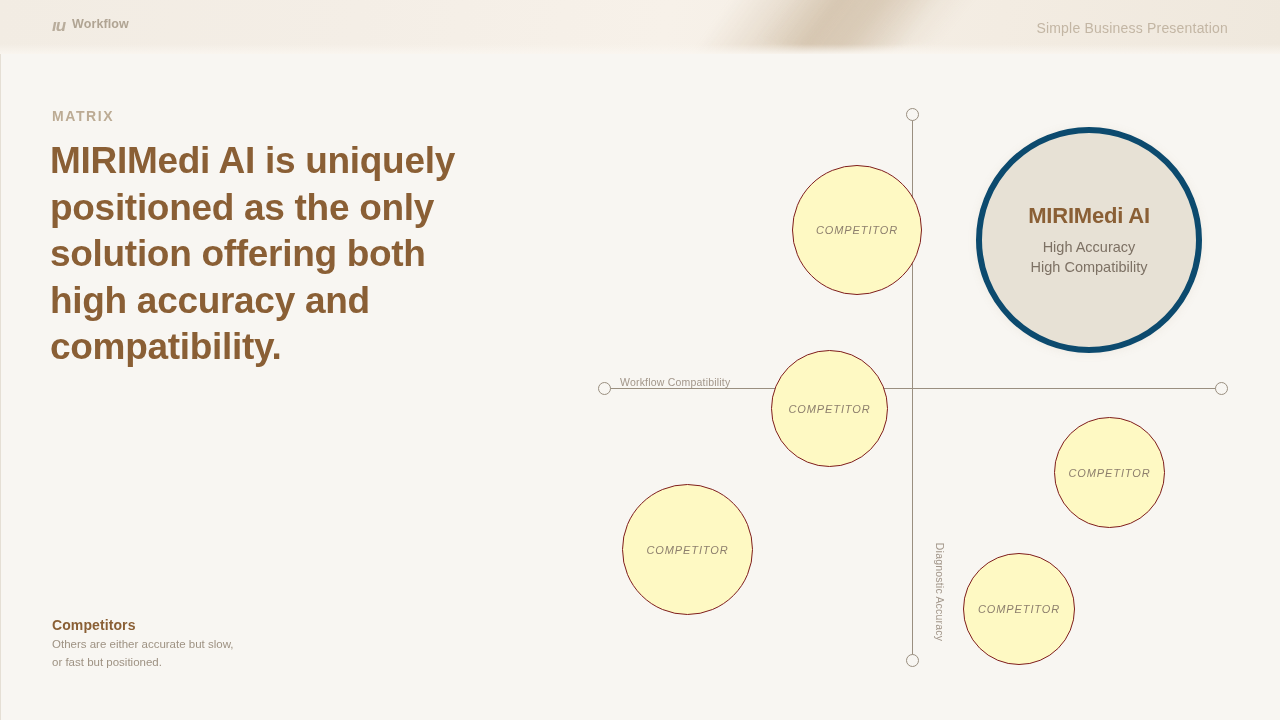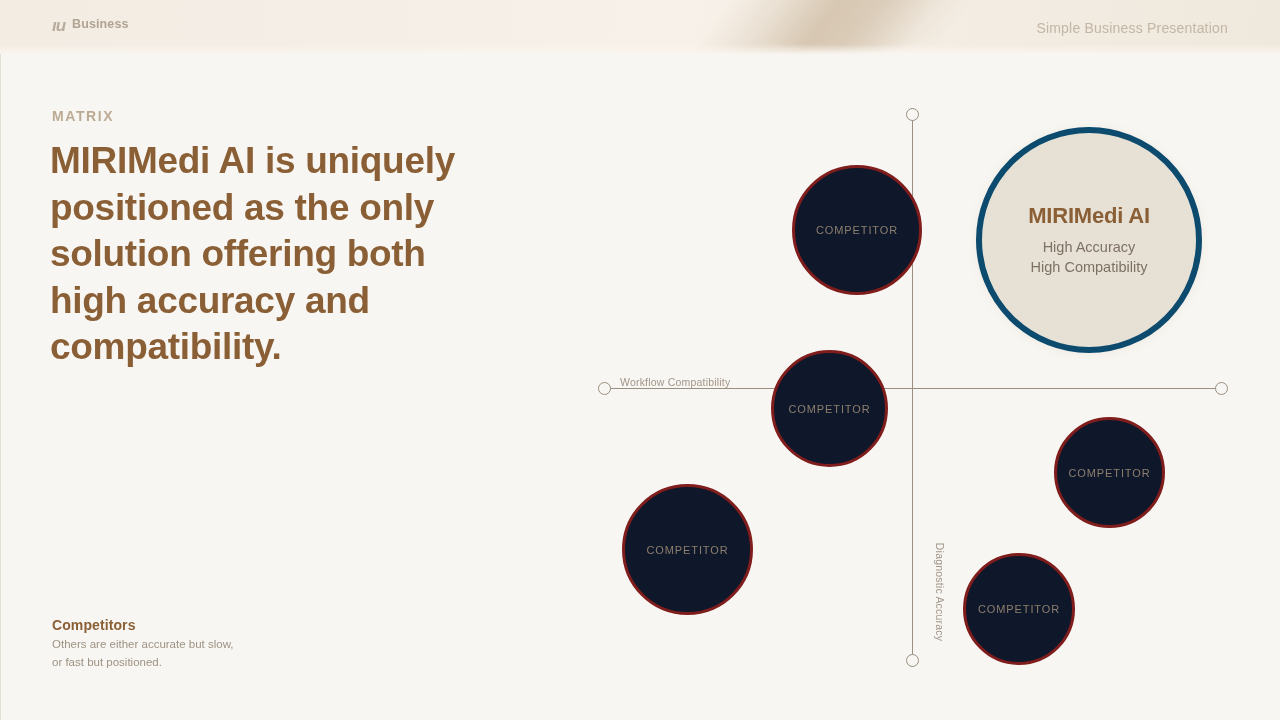--- a/index.html
+++ b/index.html
@@ -108,22 +108,23 @@
     font-size:10.5px; color:#a2968a; letter-spacing:.2px;
     transform:rotate(90deg);
   }
   .bubble {
     position:absolute; border-radius:50%;
     display:flex; flex-direction:column;
     align-items:center; justify-content:center;
     text-align:center;
   }
   .bubble-comp {
-    background:#0f172a;
-    border:3px solid #7f1d1d;
+    background:#fef9c3;
+    border:1px solid #7f1d1d;
+    font-style:italic;
   }
   .bubble-comp .lbl {
     font-size:11px; letter-spacing:.9px; color:#8d7f6d;
   }
   .bubble-main {
     background:#e7e1d5;
     border:6px solid #0c4a6e;
     box-shadow:0 1px 10px rgba(160,140,110,0.10);
   }
   .bubble-main .t1 {
@@ -144,21 +145,21 @@
 <body>
 
 <div class="slide">
 
   <div class="header">
     <div class="header-swoosh"></div>
     <div class="header-swoosh2"></div>
     <div class="header-bottom-fade"></div>
     <div class="logo">
       <span class="logo-mark">ıu</span>
-      <span class="logo-text">Business</span>
+      <span class="logo-text">Workflow</span>
     </div>
     <div class="header-title">Simple Business Presentation</div>
   </div>
 
   <div class="edge-line"></div>
 
   <div class="eyebrow">MATRIX</div>
   <div class="headline">MIRIMedi AI is uniquely positioned as the only solution offering both high accuracy and compatibility.</div>
   <div class="foot-title">Competitors</div>
   <div class="foot-body" style="white-space:pre-line;">Others are either accurate but slow,

